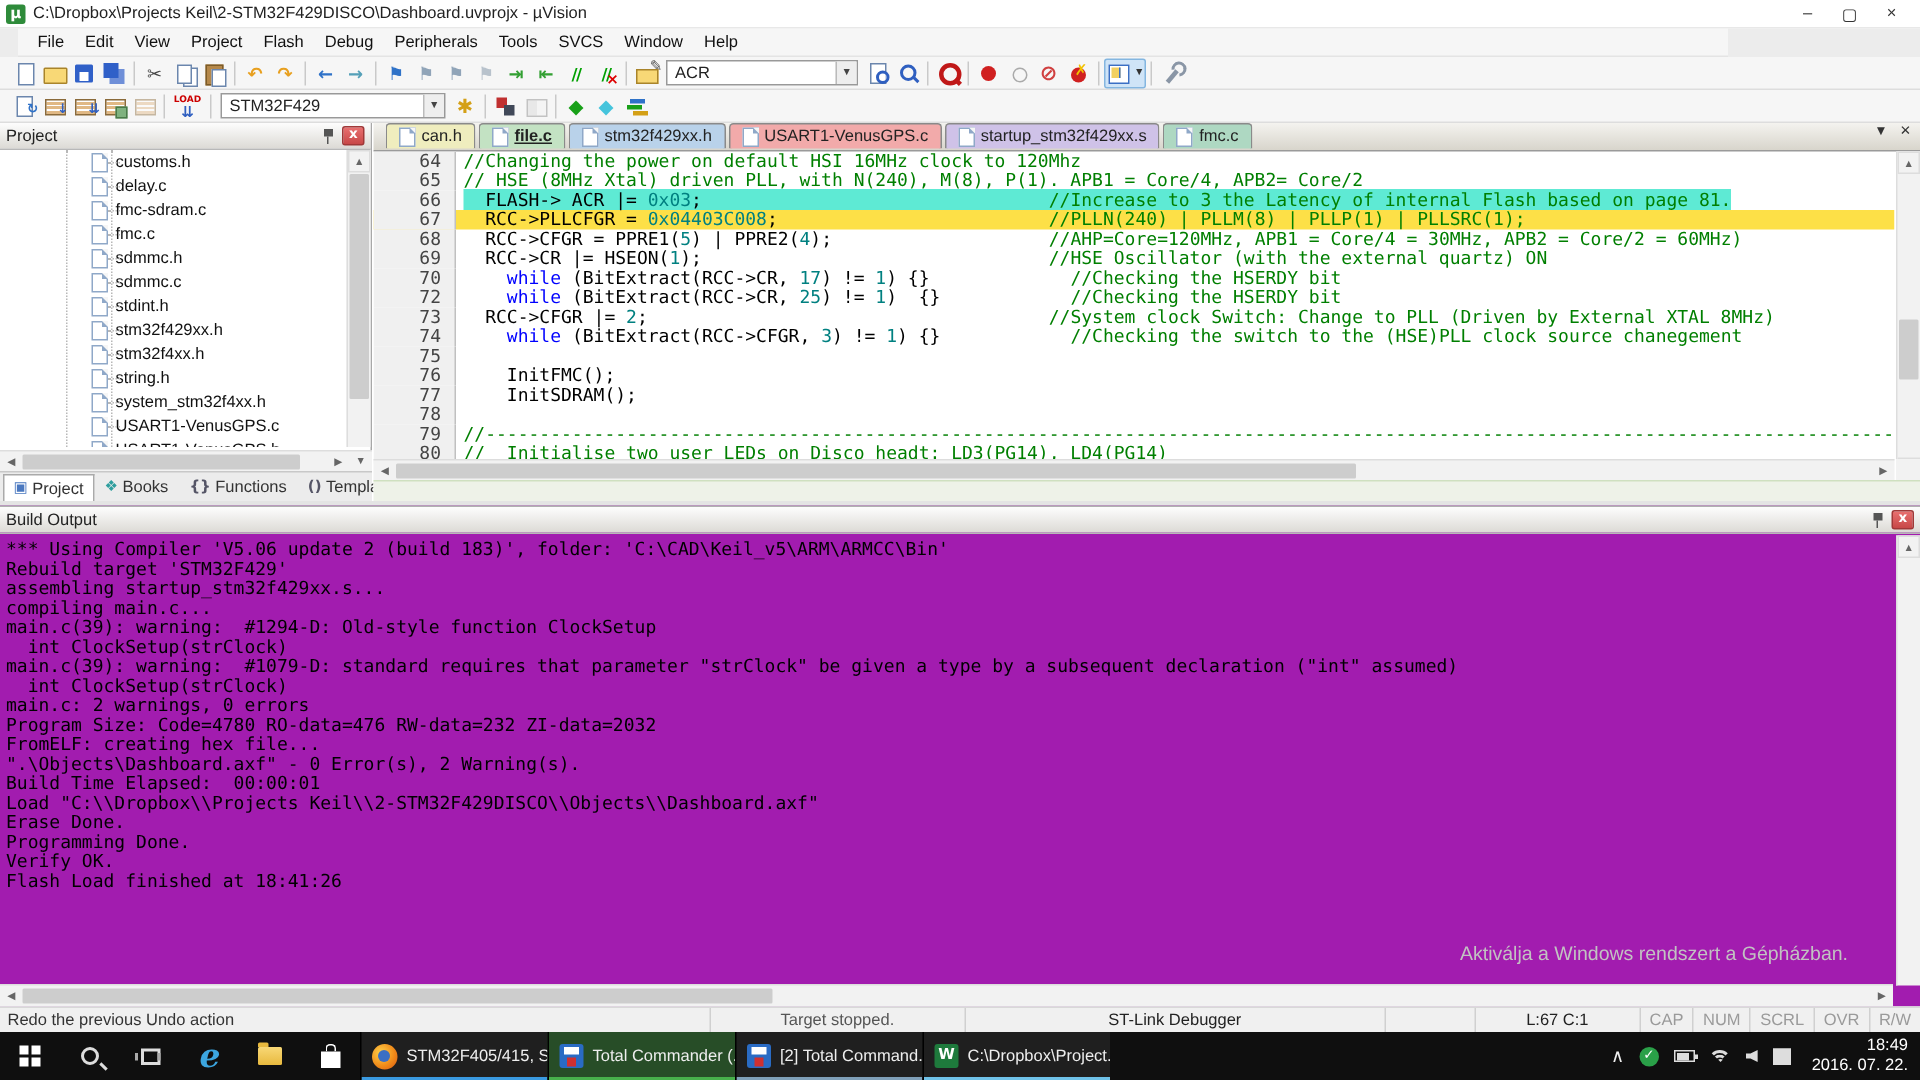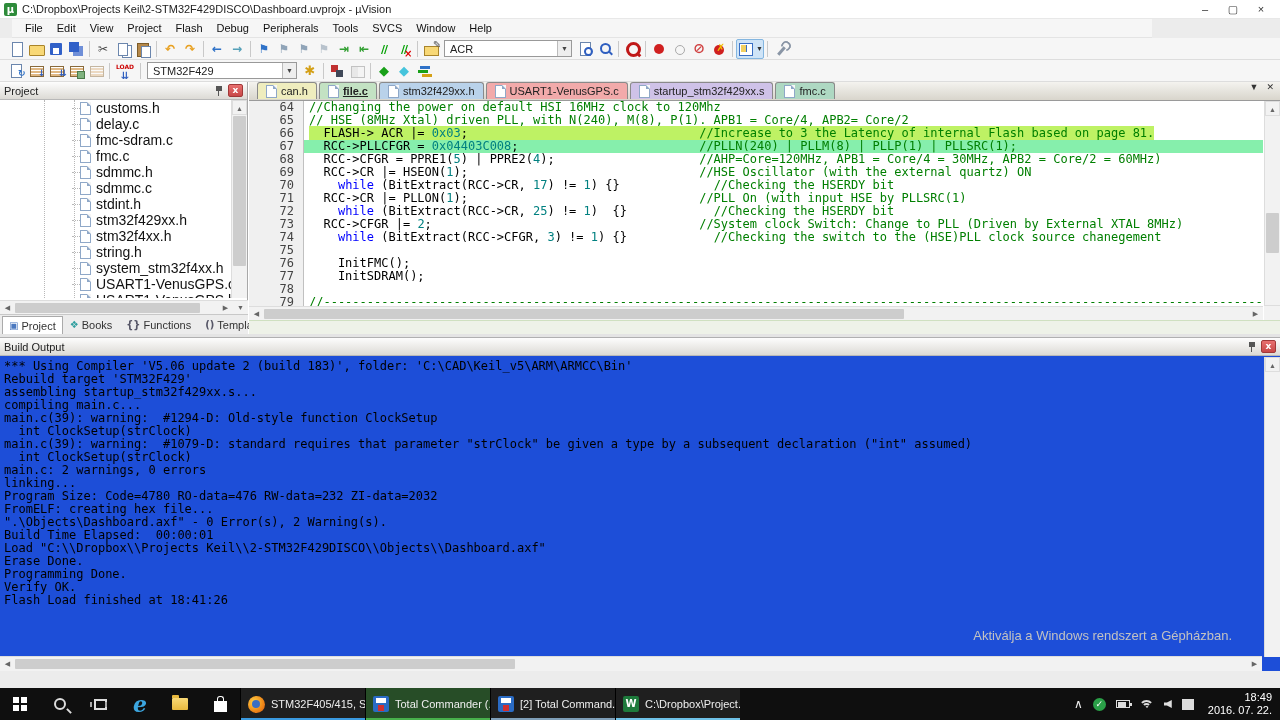--- a/index.html
+++ b/index.html
@@ -93,21 +93,21 @@
   
   .project-panel{position:absolute;left:0;top:0;width:248px;height:252px;border-right:1px solid #a8a8a8;background:#fff}
   .panel-header{height:18px;background:linear-gradient(#fdfdfd,#dcdad5);border-bottom:1px solid #b8b8b8;display:flex;align-items:center;padding:0 4px;font-size:11px;color:#222}
   .panel-header .sp{margin-left:auto;display:flex;align-items:center;gap:4px}
   .pin{width:10px;height:12px;position:relative;display:inline-block}
   .pin::before{content:"";position:absolute;left:2px;top:1px;width:6px;height:5px;background:#555}
   .pin::after{content:"";position:absolute;left:4px;top:6px;width:1px;height:5px;background:#555}
   .closebox{width:15px;height:13px;background:linear-gradient(#e87070,#c84848);border:1px solid #a03838;color:#fff;font:bold 9px/11px "DejaVu Sans",sans-serif;text-align:center;border-radius:2px}
   .tree{position:absolute;left:0;top:18px;width:231px;height:198px;overflow:hidden;background:#fff}
   .guide{position:absolute;top:0;bottom:0;border-left:1px dotted #b8b8b8}
-  .trow{height:16px;display:flex;align-items:center;padding-left:80px;position:relative;font-size:14px;color:#111;white-space:nowrap}
+  .trow{height:16px;display:flex;align-items:center;padding-left:61px;position:relative;font-size:11px;color:#111;white-space:nowrap}
   .tconn{position:absolute;left:72px;top:8px;width:8px;border-top:1px dotted #b8b8b8}
   .page-ic{width:11px;height:13px;background:#fff;border:1px solid #8fa8c8;position:relative;display:inline-block;margin-right:5px;flex:none}
   .page-ic::after{content:"";position:absolute;right:-1px;top:-1px;border-style:solid;border-width:0 4px 4px 0;border-color:#dce8f4 #f6f6f6 #8fa8c8 transparent}
   .vscroll{position:absolute;width:16px;background:#f2f2f2;border-left:1px solid #ddd}
   .vscroll .arr{height:15px;font-size:7px;line-height:15px;text-align:center;color:#666;background:#f2f2f2;border:1px solid #ddd}
   .vscroll .thumb{position:absolute;left:1px;right:1px;background:#cdcdcd;border-radius:1px}
   .hscroll{position:absolute;height:14px;background:#f2f2f2;border-top:1px solid #ddd;display:flex;align-items:center}
   .hscroll .arr{width:15px;font-size:7px;text-align:center;color:#666}
   .hscroll .thumb{height:10px;background:#cdcdcd;border-radius:1px}
   .panel-tabs{position:absolute;left:0;bottom:0;width:248px;height:20px;background:#ececec;border-top:1px solid #c8c8c8;display:flex;align-items:flex-end;padding-left:2px;font-size:11px}
@@ -119,33 +119,33 @@
   .editor{position:absolute;left:249px;top:0;width:1031px;height:252px;background:#fff}
   .tabbar{height:19px;background:linear-gradient(#f4f3ef,#d8d5cc);display:flex;align-items:flex-start;padding-left:8px;border-bottom:1px solid #9a9a9a}
   .etab{height:17px;display:flex;align-items:center;gap:4px;padding:0 8px;border:1px solid #8a8a8a;border-bottom:none;border-radius:3px 3px 0 0;margin-right:2px;font-size:11px;color:#222}
   .etab .page-ic{margin-right:0}
   .etab.active .etab-label{font-weight:bold;text-decoration:underline}
   .tabctrl{margin-left:auto;display:flex;gap:8px;padding:0 6px 3px 0;font-size:9px;color:#333}
   .code{position:absolute;left:0;top:19px;width:1014px;height:213px;overflow:hidden;font:12px/13px "DejaVu Sans Mono",monospace}
   .cl{height:13px;white-space:pre;display:flex}
   .ln{width:55px;flex:none;background:#f0f0f0;border-right:1px solid #c0c0c0;color:#444;text-align:right;padding-right:9px}
   .lc{padding-left:5px;flex:1 1 auto;white-space:pre}
-  .cl.hl-cur{background:#86efac}
-  .selwrap{background:#bef264}
+  .cl.hl-cur{background:#fde047}
+  .selwrap{background:#5eead4}
   .tk-m{color:#007f00}.tk-k{color:#0000ff}.tk-n{color:#008080}.tk-p{color:#000}
   .ed-vscroll{top:19px;right:0;height:219px}
   .ed-hscroll{left:0;bottom:14px;width:1014px}
   .corner{position:absolute;right:0;bottom:14px;width:16px;height:14px;background:#f2f2f2}
   .editor-bottomstrip{position:absolute;left:0;bottom:0;width:1031px;height:14px;background:#eef2e8;border-top:1px solid #cfe0c0}
 
   
   .splitter{position:absolute;left:0;top:334px;width:1280px;height:3px;background:#e4e4e4}
 
   
-  .output-panel{position:absolute;left:0;top:337px;width:1280px;height:334px;background:#1d4ed8;border-top:1px solid #b0b0b0}
+  .output-panel{position:absolute;left:0;top:337px;width:1280px;height:334px;background:#a21caf;border-top:1px solid #b0b0b0}
   .outlines{position:absolute;left:0;top:19px;width:1262px;height:300px;overflow:hidden;font:12px/13px "DejaVu Sans Mono",monospace;color:#000;padding:3px 0 0 4px}
   .oline{white-space:pre;height:13px}
   .out-vscroll{top:19px;right:0;height:300px}
   .out-hscroll{left:0;bottom:0;width:1262px;height:15px}
   .watermark{position:absolute;right:48px;bottom:28px;text-align:left;color:#b9b9b9;pointer-events:none}
   .watermark .w1{font-size:21px;letter-spacing:.5px}
   .watermark .w2{font-size:13px;margin-top:17px;color:#c2c2c2}
 
   
   .statusbar{position:absolute;left:0;top:671px;width:1280px;height:17px;background:#f0f0f0;border-top:1px solid #d8d8d8;display:flex;align-items:center;font-size:11px;color:#333}
@@ -516,21 +516,20 @@
         </span>
       </div>
       <div class="code" id="code">
           <div class="cl"><span class="ln">64</span><span class="lc"><span class="tk-m">//Changing the power on default HSI 16MHz clock to 120Mhz</span></span></div>
           <div class="cl"><span class="ln">65</span><span class="lc"><span class="tk-m">// HSE (8MHz Xtal) driven PLL, with N(240), M(8), P(1). APB1 = Core/4, APB2= Core/2</span></span></div>
           <div class="cl hl-sel"><span class="ln">66</span><span class="lc"><span class="selwrap"><span class="tk-p">  FLASH-&gt; ACR |= </span><span class="tk-n">0x03</span><span class="tk-p">;</span>                                <span class="tk-m">//Increase to 3 the Latency of internal Flash based on page 81.</span></span></span></div>
           <div class="cl hl-cur"><span class="ln">67</span><span class="lc"><span class="tk-p">  RCC-&gt;PLLCFGR = </span><span class="tk-n">0x04403C008</span><span class="tk-p">;</span>                         <span class="tk-m">//PLLN(240) | PLLM(8) | PLLP(1) | PLLSRC(1);</span></span></div>
           <div class="cl"><span class="ln">68</span><span class="lc"><span class="tk-p">  RCC-&gt;CFGR = PPRE1(</span><span class="tk-n">5</span><span class="tk-p">) | PPRE2(</span><span class="tk-n">4</span><span class="tk-p">);</span>                    <span class="tk-m">//AHP=Core=120MHz, APB1 = Core/4 = 30MHz, APB2 = Core/2 = 60MHz)</span></span></div>
           <div class="cl"><span class="ln">69</span><span class="lc"><span class="tk-p">  RCC-&gt;CR |= HSEON(</span><span class="tk-n">1</span><span class="tk-p">);</span>                                <span class="tk-m">//HSE Oscillator (with the external quartz) ON</span></span></div>
           <div class="cl"><span class="ln">70</span><span class="lc"><span class="tk-p">    </span><span class="tk-k">while</span><span class="tk-p"> (BitExtract(RCC-&gt;CR, </span><span class="tk-n">17</span><span class="tk-p">) != </span><span class="tk-n">1</span><span class="tk-p">) {}</span>             <span class="tk-m">//Checking the HSERDY bit</span></span></div>
-          <div class="cl"><span class="ln">71</span><span class="lc"><span class="tk-p">  RCC-&gt;CR |= PLLON(</span><span class="tk-n">1</span><span class="tk-p">);</span>                                <span class="tk-m">//PLL On (with input HSE by PLLSRC(1)</span></span></div>
           <div class="cl"><span class="ln">72</span><span class="lc"><span class="tk-p">    </span><span class="tk-k">while</span><span class="tk-p"> (BitExtract(RCC-&gt;CR, </span><span class="tk-n">25</span><span class="tk-p">) != </span><span class="tk-n">1</span><span class="tk-p">)  {}</span>            <span class="tk-m">//Checking the HSERDY bit</span></span></div>
           <div class="cl"><span class="ln">73</span><span class="lc"><span class="tk-p">  RCC-&gt;CFGR |= </span><span class="tk-n">2</span><span class="tk-p">;</span>                                     <span class="tk-m">//System clock Switch: Change to PLL (Driven by External XTAL 8MHz)</span></span></div>
           <div class="cl"><span class="ln">74</span><span class="lc"><span class="tk-p">    </span><span class="tk-k">while</span><span class="tk-p"> (BitExtract(RCC-&gt;CFGR, </span><span class="tk-n">3</span><span class="tk-p">) != </span><span class="tk-n">1</span><span class="tk-p">) {}</span>            <span class="tk-m">//Checking the switch to the (HSE)PLL clock source chanegement</span></span></div>
           <div class="cl"><span class="ln">75</span><span class="lc"></span></div>
           <div class="cl"><span class="ln">76</span><span class="lc"><span class="tk-p">    InitFMC();</span></span></div>
           <div class="cl"><span class="ln">77</span><span class="lc"><span class="tk-p">    InitSDRAM();</span></span></div>
           <div class="cl"><span class="ln">78</span><span class="lc"></span></div>
           <div class="cl"><span class="ln">79</span><span class="lc"><span class="tk-m">//------------------------------------------------------------------------------------------------------------------------------------------------------</span></span></div>
           <div class="cl"><span class="ln">80</span><span class="lc"><span class="tk-m">//  Initialise two user LEDs on Disco headt: LD3(PG14), LD4(PG14)</span></span></div>
         </div>
@@ -562,21 +561,20 @@
     <div class="outlines" id="outLines">
         <div class="oline">*** Using Compiler 'V5.06 update 2 (build 183)', folder: 'C:\CAD\Keil_v5\ARM\ARMCC\Bin'</div>
         <div class="oline">Rebuild target 'STM32F429'</div>
         <div class="oline">assembling startup_stm32f429xx.s...</div>
         <div class="oline">compiling main.c...</div>
         <div class="oline">main.c(39): warning:  #1294-D: Old-style function ClockSetup</div>
         <div class="oline">  int ClockSetup(strClock)</div>
         <div class="oline">main.c(39): warning:  #1079-D: standard requires that parameter "strClock" be given a type by a subsequent declaration ("int" assumed)</div>
         <div class="oline">  int ClockSetup(strClock)</div>
         <div class="oline">main.c: 2 warnings, 0 errors</div>
-        <div class="oline">linking...</div>
         <div class="oline">Program Size: Code=4780 RO-data=476 RW-data=232 ZI-data=2032</div>
         <div class="oline">FromELF: creating hex file...</div>
         <div class="oline">".\Objects\Dashboard.axf" - 0 Error(s), 2 Warning(s).</div>
         <div class="oline">Build Time Elapsed:  00:00:01</div>
         <div class="oline">Load "C:\\Dropbox\\Projects Keil\\2-STM32F429DISCO\\Objects\\Dashboard.axf"</div>
         <div class="oline">Erase Done.</div>
         <div class="oline">Programming Done.</div>
         <div class="oline">Verify OK.</div>
         <div class="oline">Flash Load finished at 18:41:26</div>
       </div>
@@ -586,20 +584,34 @@
     <div class="hscroll out-hscroll">
       <span class="arr">◀</span>
       <span class="thumb" style="width:500px"></span>
       <span class="arr" style="margin-left:auto">▶</span>
     </div>
     <div class="watermark">
       <div class="w2">Aktiválja a Windows rendszert a Gépházban.</div>
     </div>
   </div>
 
+  <div class="statusbar">
+    <span class="sb-left">Redo the previous Undo action</span>
+    <span class="sb-seg sb-target">Target stopped.</span>
+    <span class="sb-seg sb-debugger">ST-Link Debugger</span>
+    <span class="sb-seg sb-blank"></span>
+    <span class="sb-seg sb-pos">L:67 C:1</span>
+    <span class="sb-flags" id="sbFlags">
+        <span class="sb-flag">CAP</span>
+        <span class="sb-flag">NUM</span>
+        <span class="sb-flag">SCRL</span>
+        <span class="sb-flag">OVR</span>
+        <span class="sb-flag">R/W</span>
+      </span>
+  </div>
 
   <div class="taskbar">
     <span class="qbtn">
         <span class="win-ic"></span>
       </span>
     <span class="qbtn">
         <span class="search-ic"></span>
       </span>
     <span class="qbtn">
         <span class="taskview-ic"></span>

